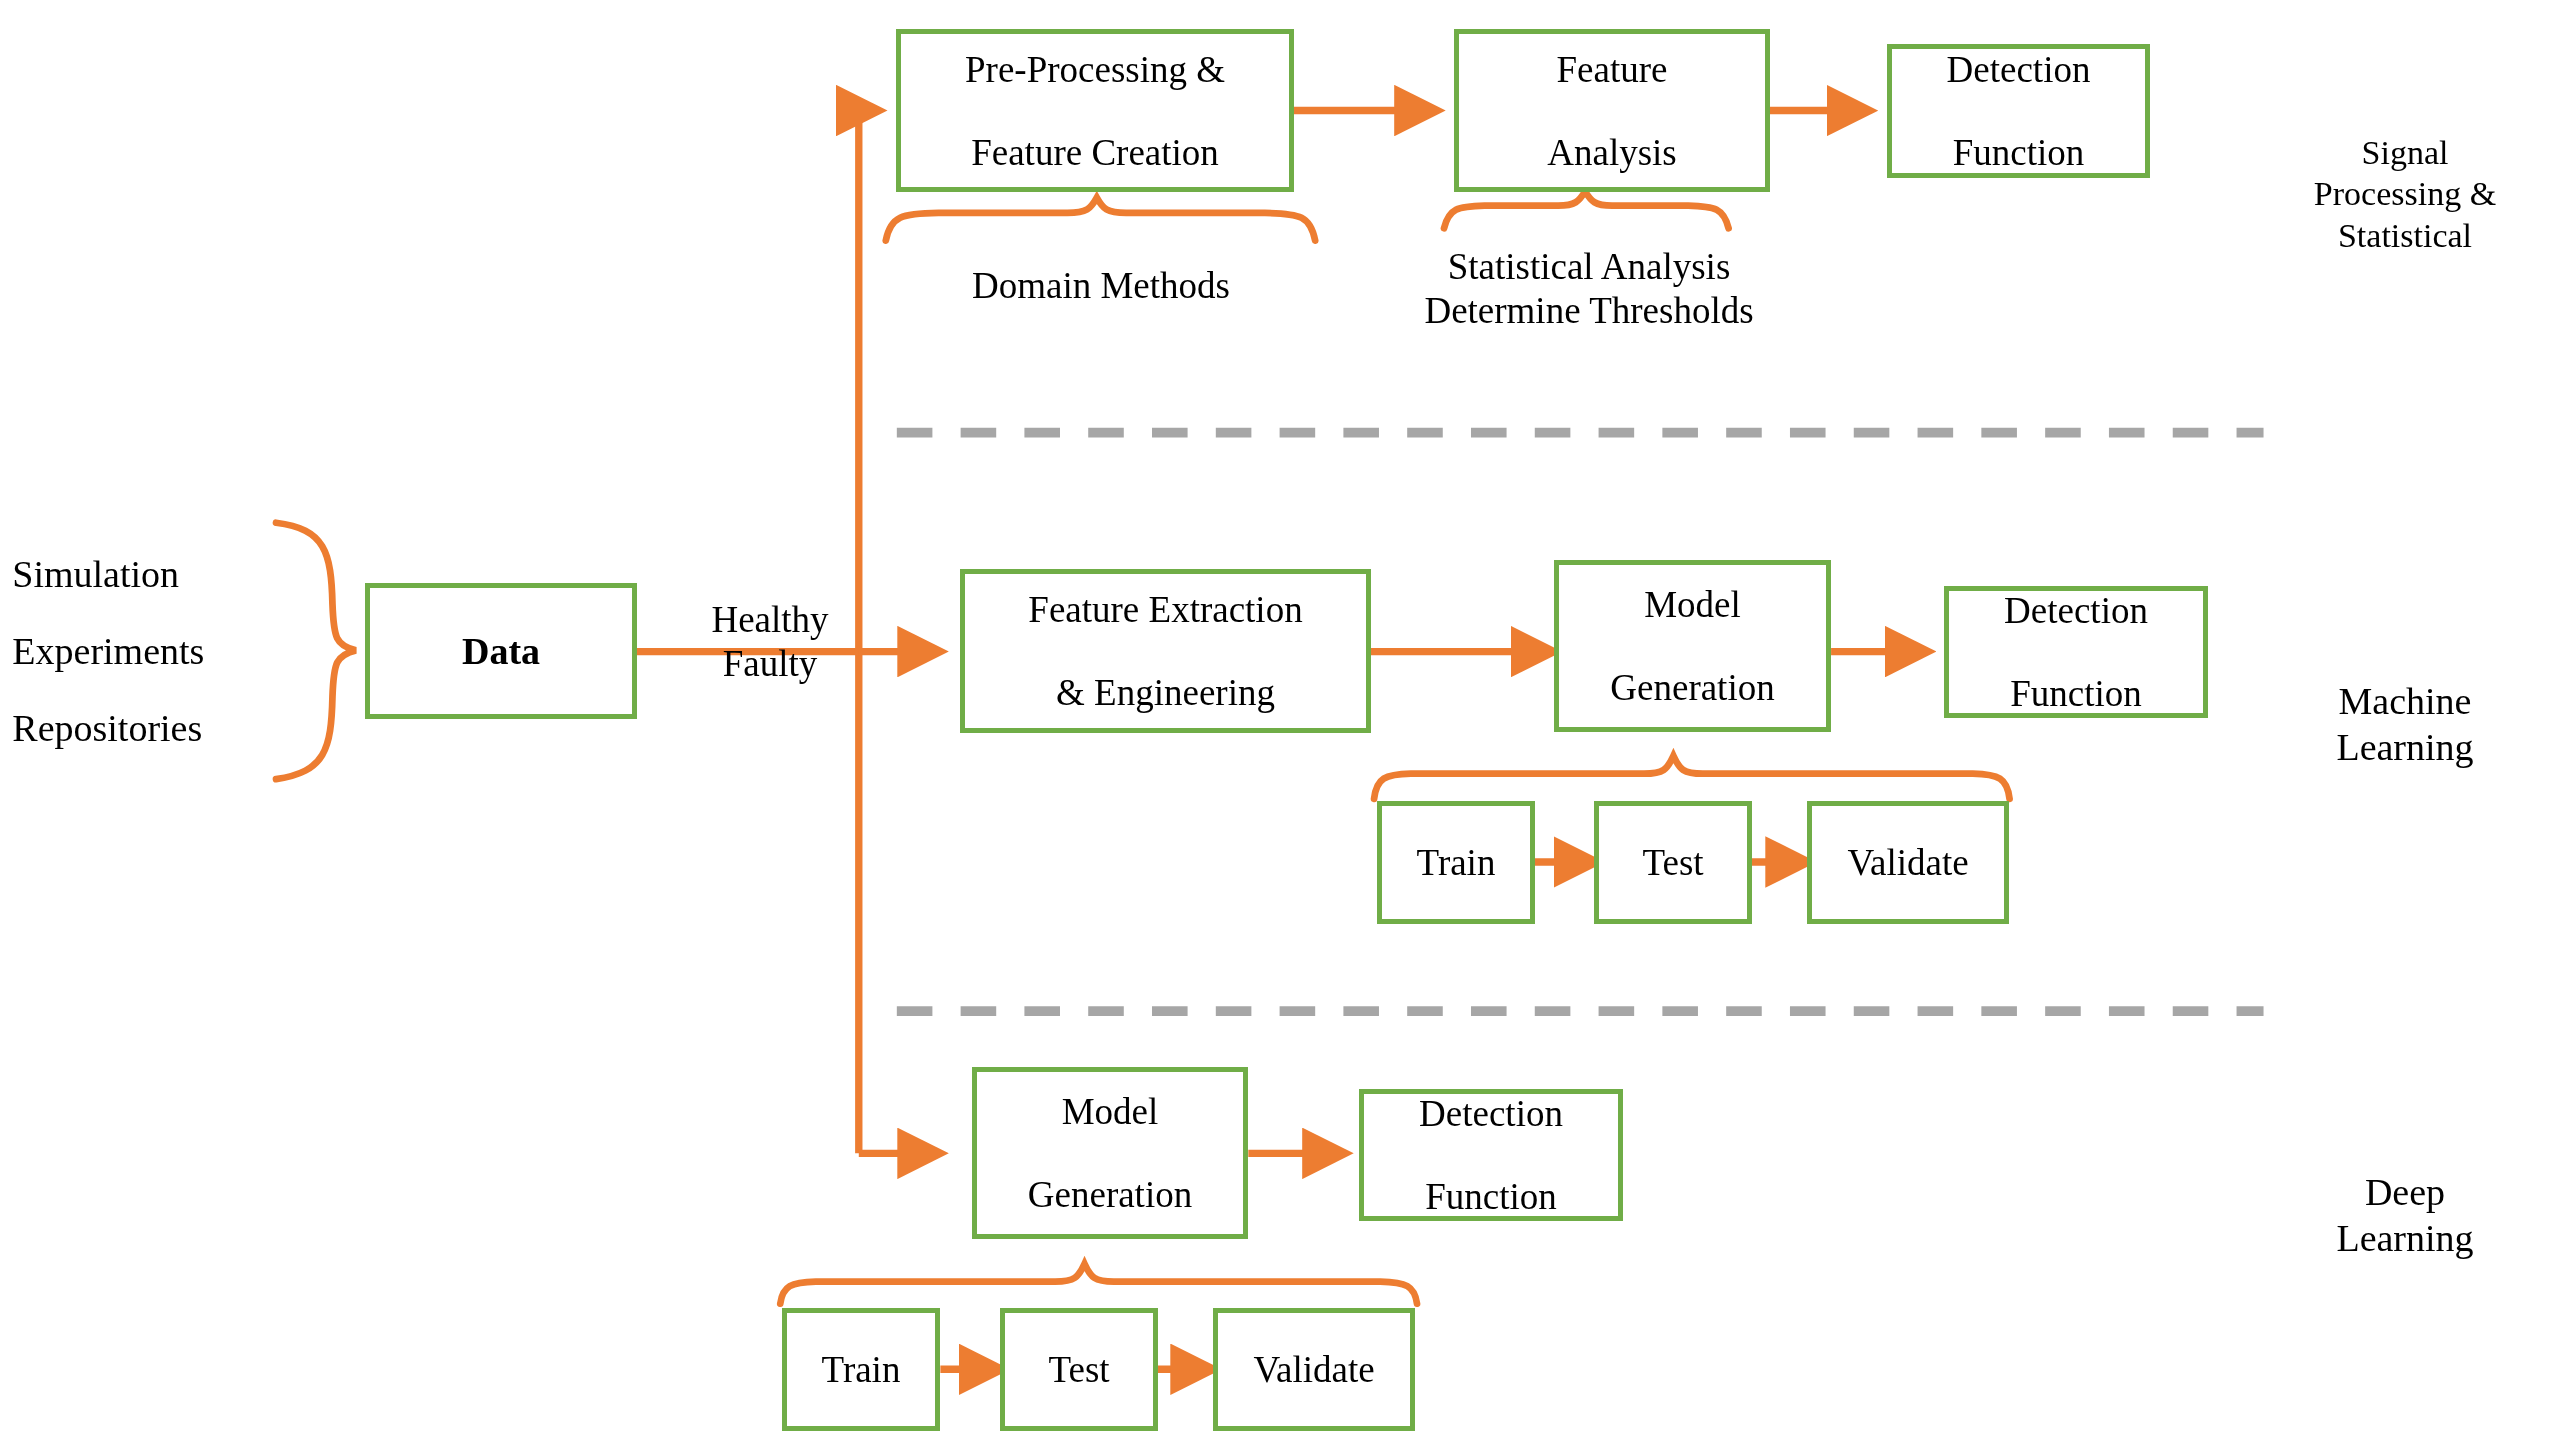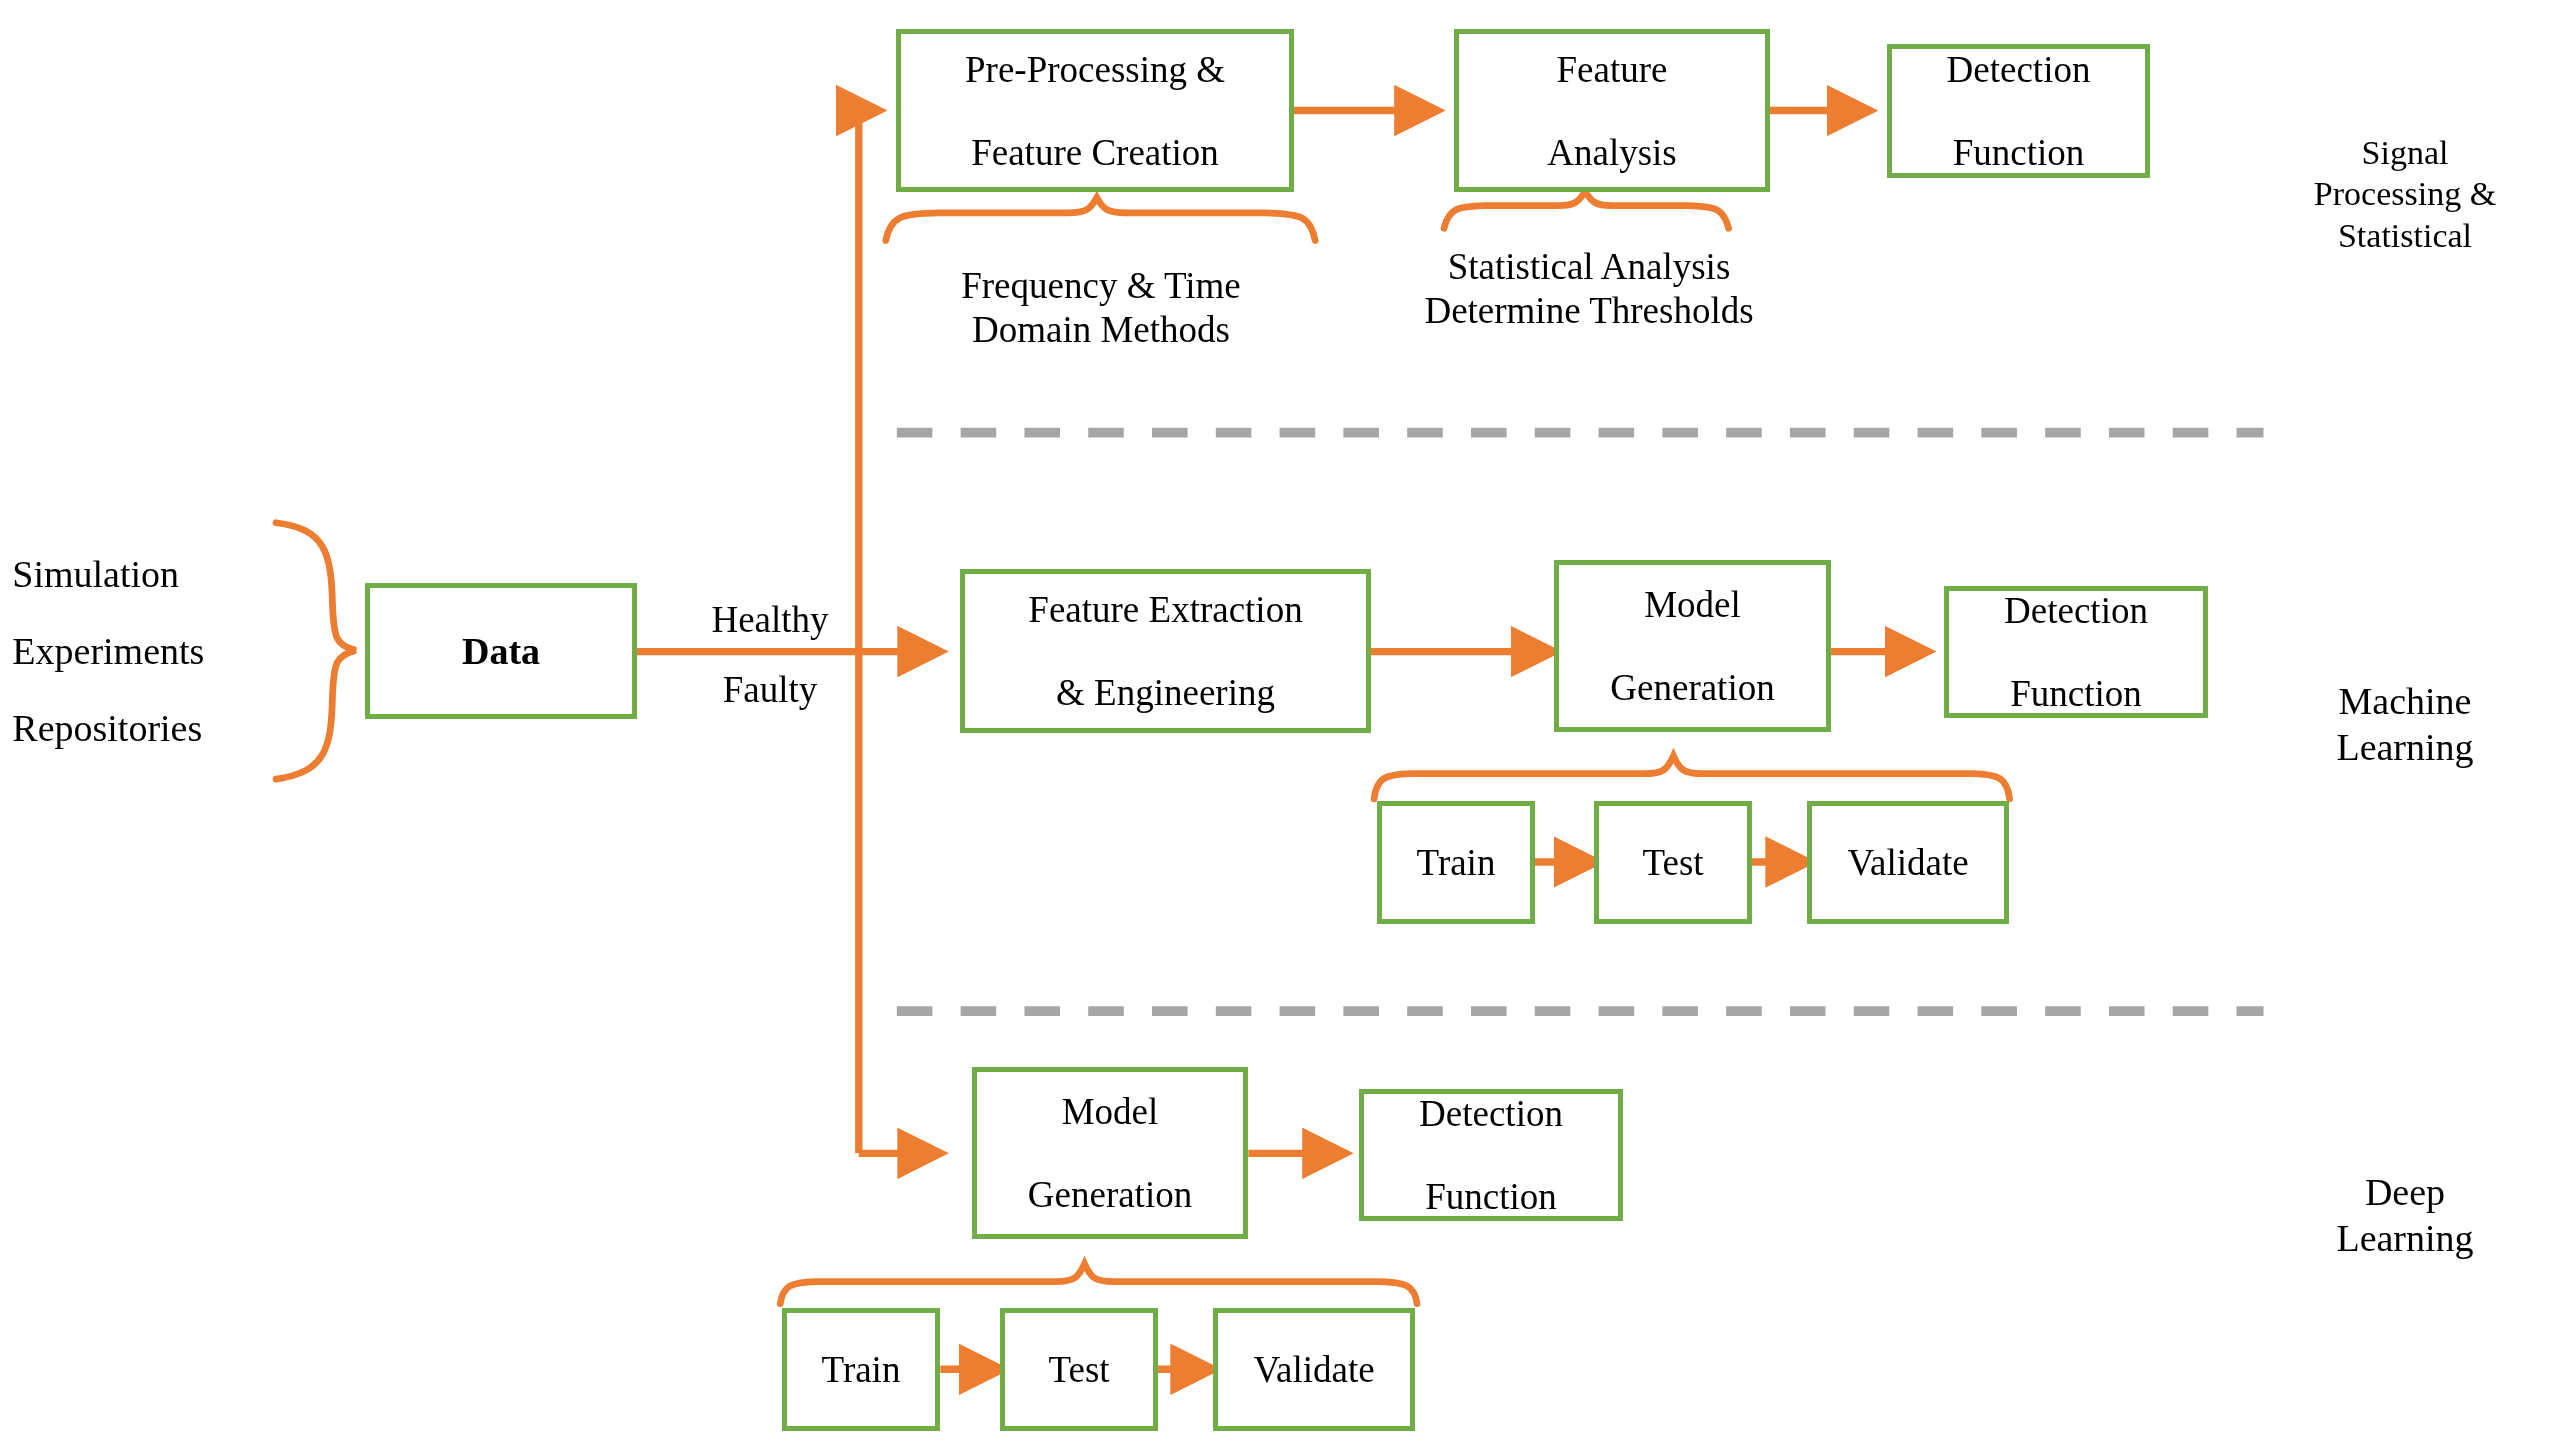--- a/index.html
+++ b/index.html
@@ -98,21 +98,21 @@
   <div class="srclabel" style="left:12.3px;top:706px;font-size:38px;">
     <span>Repositories</span>
   </div>
 
   <div class="node" style="left:365px;top:583px;width:272px;height:136px;font-size:38px;font-weight:bold;">
     <span>Data</span>
   </div>
 
   <div class="flowlabel" style="left:681px;top:598px;width:178px;font-size:37px;">
     <div>Healthy</div>
-    <div style="margin-top:26px;">Faulty</div>
+    <div style="">Faulty</div>
   </div>
 
   <div class="node" style="left:896px;top:29.4px;width:398px;height:163px;font-size:37px;">
     <span>
       <span>Pre-Processing &amp;</span><br>
       <span>Feature Creation</span>
     </span>
   </div>
 
   <div class="node" style="left:1454px;top:29.4px;width:316px;height:163px;font-size:37px;">
@@ -123,21 +123,20 @@
   </div>
 
   <div class="node" style="left:1887px;top:44px;width:263px;height:134px;font-size:37px;">
     <span>
       <span>Detection</span><br>
       <span>Function</span>
     </span>
   </div>
 
   <div class="cap" style="left:871px;top:264px;width:460px;font-size:37px;">
-    <div>Frequency &amp; Time</div>
     <div>Domain Methods</div>
   </div>
 
   <div class="cap" style="left:1362px;top:245px;width:454px;font-size:37px;">
     <div>Statistical Analysis</div>
     <div>Determine Thresholds</div>
   </div>
 
   <div class="rlabel" style="left:2264px;top:132px;width:282px;font-size:34px;">
     <div>Signal</div>

